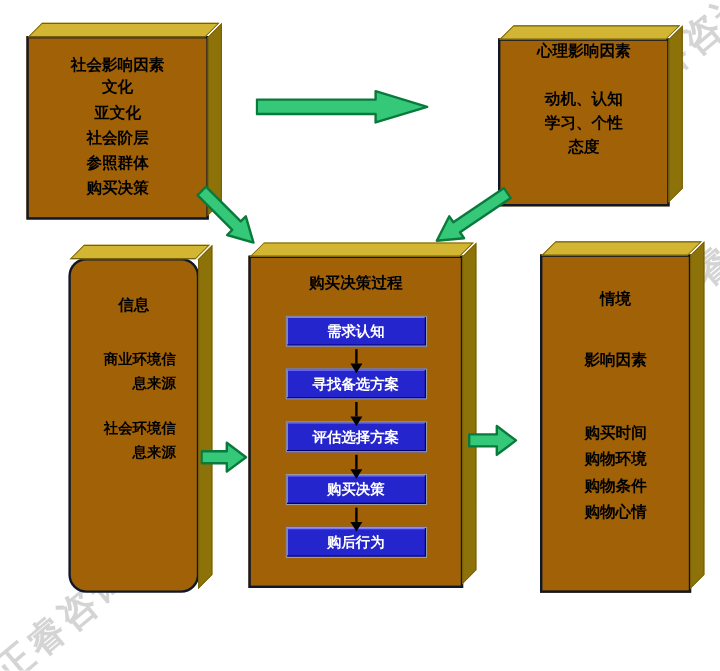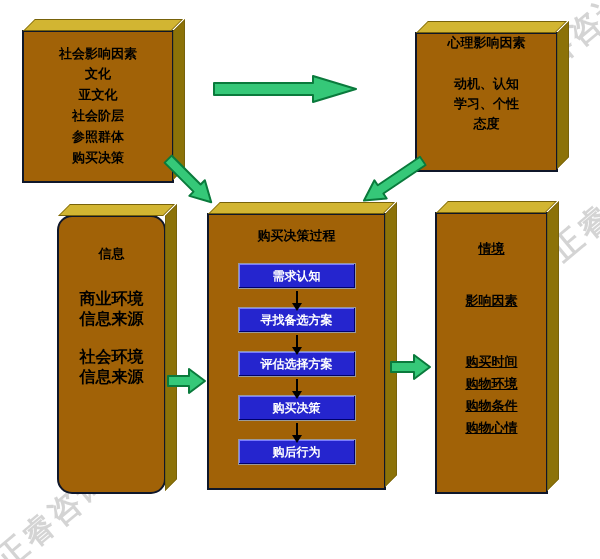--- a/index.html
+++ b/index.html
@@ -24,21 +24,21 @@
     background:#D2B532; border:1px solid #77620a; box-sizing:border-box;
     transform:skewX(-45deg); transform-origin:0 100%;
   }
   .box3d::after { 
     content:""; position:absolute; right:-13px; top:-1px; width:12px; height:100%;
     background:#8C7208; border:1px solid #77620a; box-sizing:border-box;
     transform:skewY(-45deg); transform-origin:0 0;
   }
   .box-title { text-align:center; font-size:13px; }
   .line { text-align:center; font-size:13px; line-height:21px; }
-  .wrapblock { width:70px; margin:16px auto; text-align:center; font-size:16px; line-height:20px; }
+  .wrapblock { width:70px; margin:16px auto; text-align:right; font-size:12px; line-height:20px; }
   
   .step {
     width:118px; height:26px; margin:0 auto; box-sizing:border-box;
     background:#2525CE; border:1px solid #9a9a9a;
     box-shadow:inset -1px -1px 0 #00006a, inset 1px 1px 0 #7a7aff;
     color:#fff; font-size:12px; display:flex; align-items:center; justify-content:center;
   }
   .mini-arrow { width:2px; height:12px; background:#000; margin:2px auto 0; position:relative; }
   .mini-arrow::after {
     content:""; position:absolute; left:-4px; bottom:-8px;
@@ -101,21 +101,21 @@
       <div class="step" style="margin-top:4px;">寻找备选方案</div>
       <div class="mini-arrow"></div>
       <div class="step" style="margin-top:4px;">评估选择方案</div>
       <div class="mini-arrow"></div>
       <div class="step" style="margin-top:4px;">购买决策</div>
       <div class="mini-arrow"></div>
       <div class="step" style="margin-top:4px;">购后行为</div>
     </div>
   </div>
 
-  <div class="box3d" style="left:435px; top:212px; width:113px; height:282px;text-decoration:underline;">
+  <div class="box3d" style="left:450px; top:212px; width:126px; height:282px;">
     <div class="box-title" style="margin-top:26px;">情境</div>
     <div class="line" style="margin-top:32px;">影响因素</div>
     <div style="margin-top:40px;">
       <div class="line" style="line-height:22px;">购买时间</div>
       <div class="line" style="line-height:22px;">购物环境</div>
       <div class="line" style="line-height:22px;">购物条件</div>
       <div class="line" style="line-height:22px;">购物心情</div>
     </div>
   </div>
 

